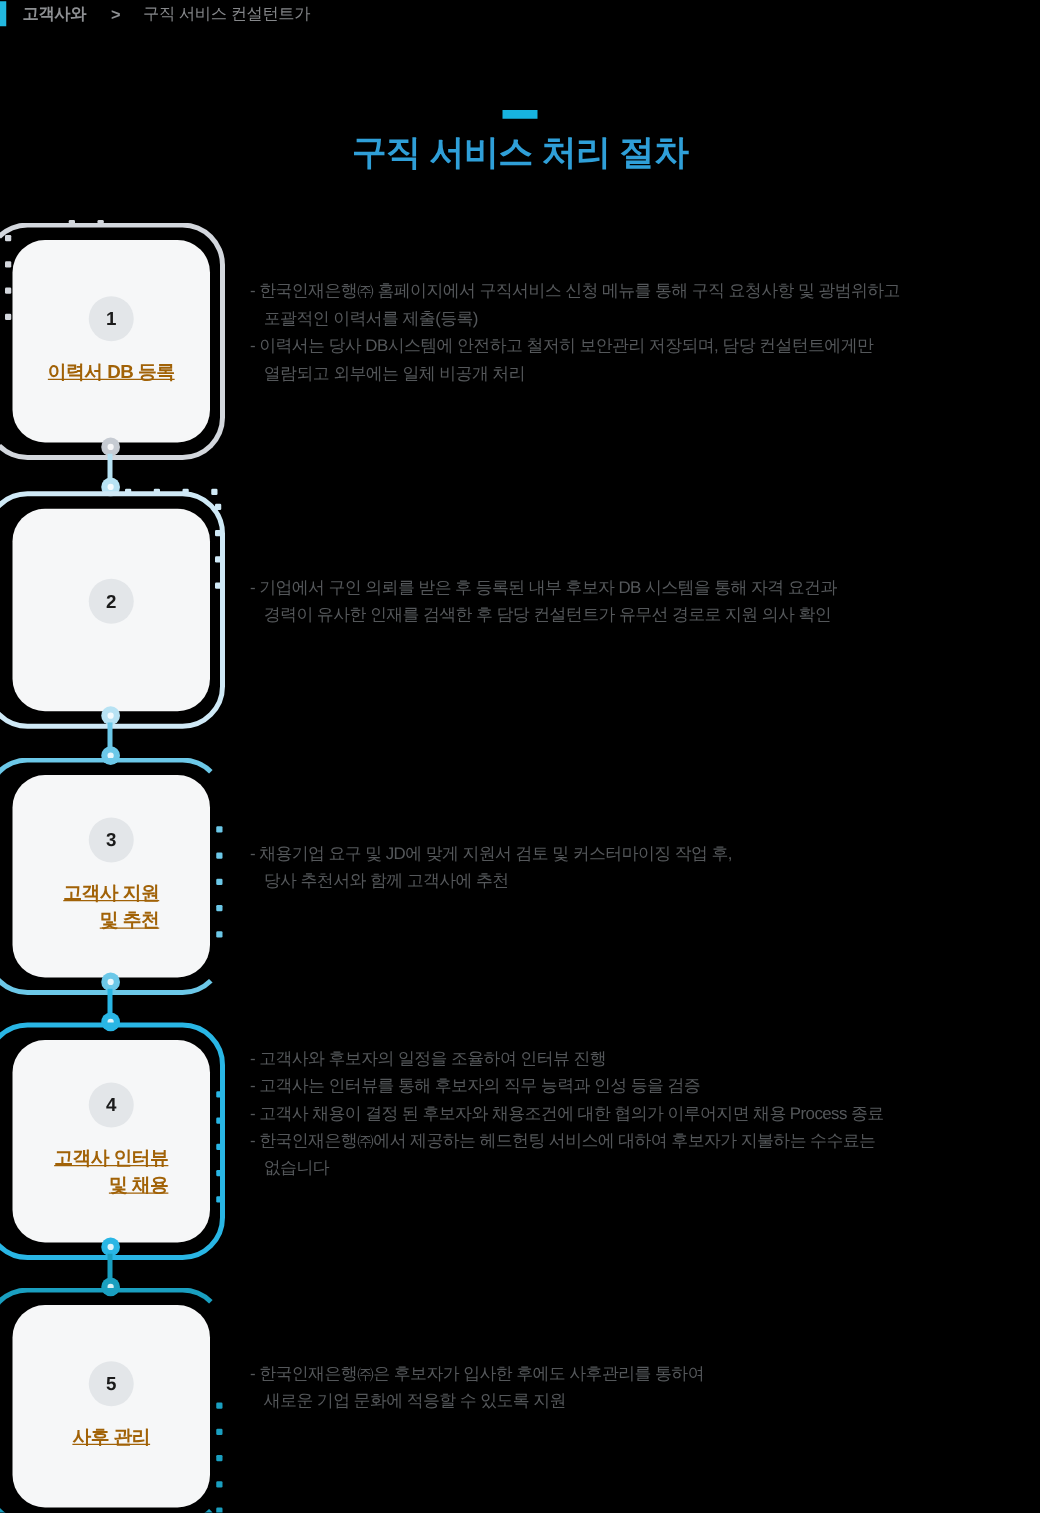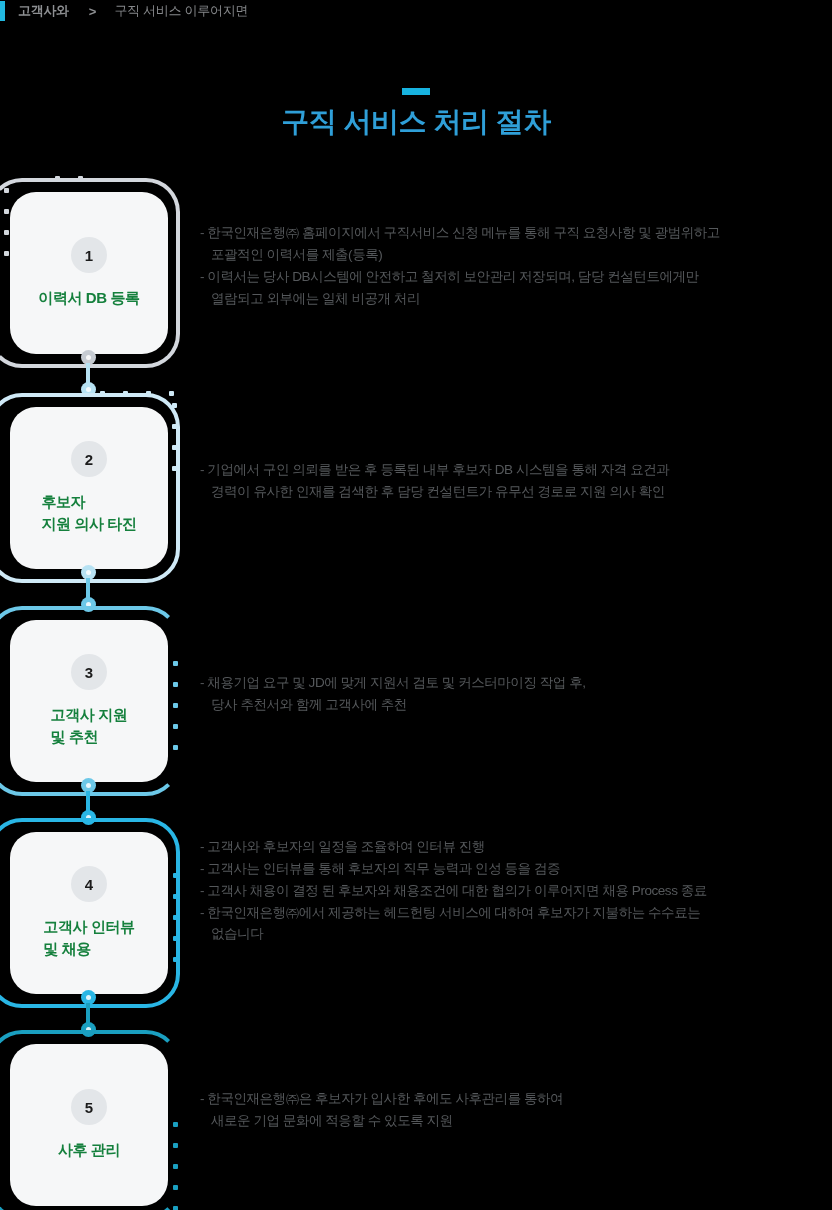--- a/index.html
+++ b/index.html
@@ -96,25 +96,26 @@
     width: 36px; height: 36px;
     border-radius: 50%;
     background: #e3e6e9;
     display: flex; align-items: center; justify-content: center;
     font-size: 15px; font-weight: bold; color: #1b1b1b;
     margin-bottom: 14px;
   }
   .card-label {
     font-size: 15px;
     font-weight: bold;
-    color: #15803d;
-    text-align: left;
+    color: #a16207;
+    text-align: right;
     line-height: 1.45;
     letter-spacing: -0.4px;
     white-space: pre-line;
+    text-decoration: underline;
   }
 
   
   .desc {
     position: absolute;
     left: 200px;
     width: 635px;
   }
   .desc-line {
     font-size: 13.5px;
@@ -171,21 +172,21 @@
 </style>
 </head>
 <body>
 
 <div id="page">
 
   <nav class="breadcrumb">
     <span class="bc-accent"></span>
     <span class="bc-item">고객사와</span>
     <span class="bc-sep">&gt;</span>
-    <span class="bc-item current">구직 서비스 이루어지면</span>
+    <span class="bc-item current">구직 서비스 컨설턴트가</span>
   </nav>
 
   <div class="title-wrap">
     <div class="title-bar"></div>
     <h1 class="page-title">구직 서비스 처리 절차</h1>
   </div>
 
   <div class="steps" id="steps-root">
       <div class="step" style="position: absolute; left: 0px; top: 0px; width: 832px; height: 0px;">
         <div class="frame" style="left: -12px; top: 0px; width: 192px; height: 190px; border-width: 4px; border-style: solid; border-color: rgb(211, 215, 221) rgb(211, 215, 221) rgb(211, 215, 221) transparent; border-image: initial;"></div>
@@ -226,22 +227,20 @@
           <i style="background: rgb(207, 233, 246);"></i>
         </div>
         <div class="dots-col" style="left: 172px; top: 225px;">
           <i style="background: rgb(207, 233, 246);"></i>
           <i style="background: rgb(207, 233, 246);"></i>
           <i style="background: rgb(207, 233, 246);"></i>
           <i style="background: rgb(207, 233, 246);"></i>
         </div>
         <div class="card" style="left: 10px; top: 229px; height: 162px;">
           <div class="num-circle">2</div>
-          <div class="card-label">후보자
-지원 의사 타진</div>
         </div>
         <div class="node" style="left: 81px; top: 387px; background: rgb(183, 226, 243);">
           <span class="n-dot"></span>
         </div>
         <div class="link-line" style="left: 86px; top: 400px; height: 22px; background: rgb(108, 200, 232);"></div>
         <div class="node" style="left: 81px; top: 419px; background: rgb(108, 200, 232);">
           <span class="n-dot"></span>
         </div>
         <div class="desc" style="top: 281px;">
           <div class="desc-line">- 기업에서 구인 의뢰를 받은 후 등록된 내부 후보자 DB 시스템을 통해 자격 요건과</div>

